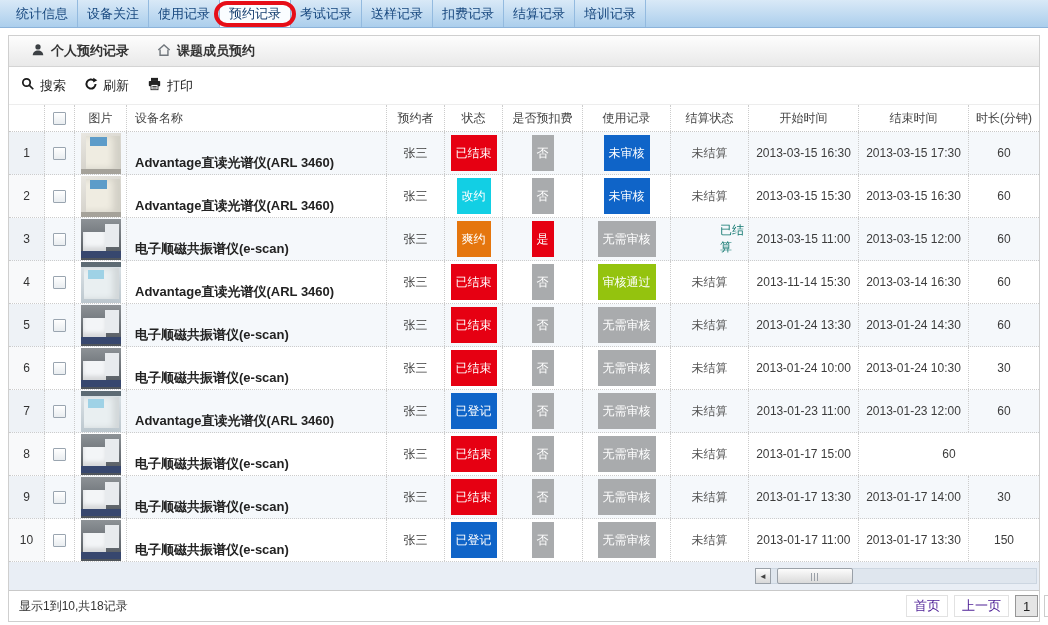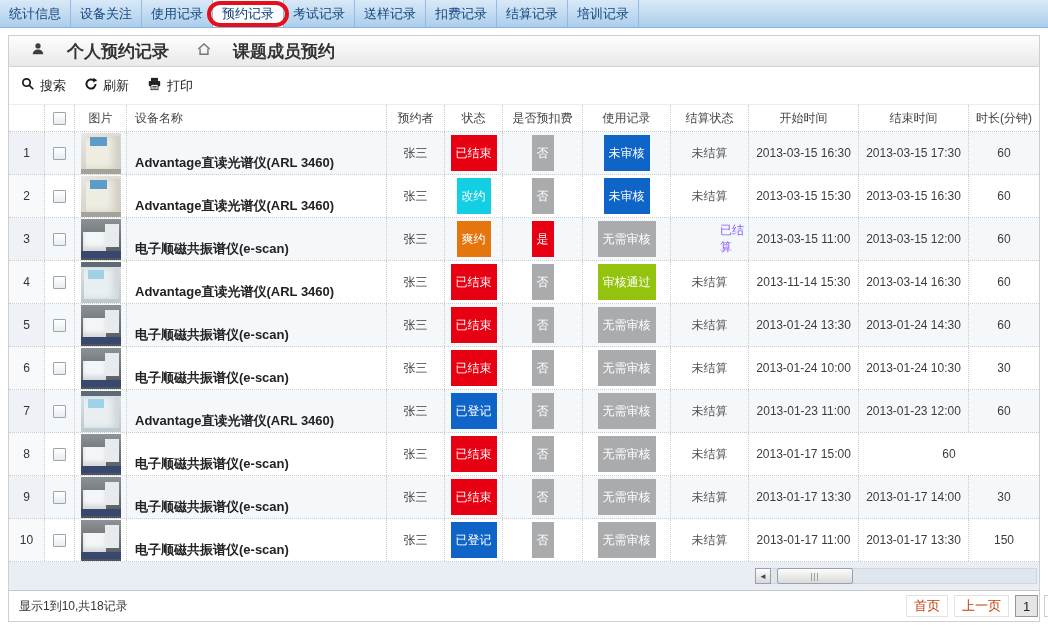--- a/index.html
+++ b/index.html
@@ -1,53 +1,53 @@
 <!DOCTYPE html>
 <html><head>
 <meta charset="utf-8">
 <style>
   html,body{margin:0;padding:0;width:1048px;height:625px;overflow:hidden;background:#fff;
     font-family:"Liberation Sans","DejaVu Sans",sans-serif;}
   *{box-sizing:border-box;}
 
   
   .tabbar{height:28px;background:linear-gradient(#d9e9f7,#abceec);border-bottom:1px solid #8cb3da;
-    display:flex;align-items:stretch;}
+    display:flex;align-items:stretch;padding-left:7px;}
   .tab{padding:0 9px;line-height:27px;font-size:13px;color:#17477e;border-right:1px solid #93badf;
     position:relative;cursor:pointer;white-space:nowrap;}
   .tab.active{background:#fafdff;color:#123c6d;}
   .tab .ring{position:absolute;left:-6px;right:-6px;top:1px;bottom:0;border:4px solid #e60e18;
     border-radius:15px;pointer-events:none;z-index:5;}
 
   
   .panel{margin:7px 8px 0 8px;border:1px solid #cfcfcf;background:#fff;position:relative;}
 
   .subbar{height:31px;background:linear-gradient(#fdfdfd,#e9e9e9);border-bottom:1px solid #d4d4d4;
     display:flex;align-items:center;padding-left:22px;gap:28px;}
-  .subitem{display:flex;align-items:center;gap:22px;font-size:17px;font-weight:bold;color:#333;cursor:pointer;}
+  .subitem{display:flex;align-items:center;gap:6px;font-size:13px;font-weight:bold;color:#333;cursor:pointer;}
 
   .toolbar{height:38px;background:#fff;border-bottom:1px solid #ededed;display:flex;align-items:center;
     padding-left:12px;gap:18px;}
   .toolitem{display:flex;align-items:center;gap:5px;font-size:13px;color:#222;cursor:pointer;}
 
   
   .thead{display:flex;height:27px;border-bottom:1px dotted #c9c9c9;font-size:12px;color:#444;background:#fff;}
   .cell{padding:0 4px;border-right:1px dotted #ccc;display:flex;align-items:center;justify-content:center;
     height:100%;overflow:hidden;}
   .cell:last-child{border-right:none;}
   .c0{width:36px;}.c1{width:30px;}.c2{width:52px;}.c3{width:260px;justify-content:flex-start;padding-left:8px;}
   .c4{width:58px;}.c5{width:58px;}.c6{width:80px;}.c7{width:88px;}.c8{width:78px;}
   .c9{width:110px;}.c10{width:110px;}.c11{flex:1;}
   .row{display:flex;height:43px;border-bottom:1px dotted #ccc;background:#fff;}
   .row.alt{background:#f5f8fb;}
   .row .c0{background:rgba(90,110,130,0.045);font-size:12px;color:#333;}
   .devname{font-size:13px;font-weight:bold;color:#222;margin-top:20px;}
   .reserver,.timecell,.durcell{font-size:12px;color:#3c3c3c;}
   .settle{font-size:12px;color:#555;}
-  .settle.settled{color:#8b5cf6;margin-left:45px;}
+  .settle.settled{color:#0f766e;margin-left:45px;}
   .badge{color:#fff;font-size:12px;line-height:1;padding:12px 5px;white-space:nowrap;}
 
   .checkbox{width:13px;height:13px;border:1px solid #9aa5b0;background:linear-gradient(#fff,#e9edf0);
     border-radius:1px;cursor:pointer;}
 
   
   .thumb{width:40px;height:41px;position:relative;overflow:hidden;}
   .thumb-adv1{background:linear-gradient(150deg,#e9e7e1,#c9c6be);}
   .thumb-adv1 .p1{position:absolute;left:5px;top:3px;right:1px;bottom:5px;background:#efece1;
     box-shadow:inset -7px 0 7px rgba(0,0,0,.12);}
@@ -75,21 +75,21 @@
     border-radius:2px;background:linear-gradient(#fcfcfc,#dadada);cursor:grab;}
   .hscroll-thumb::after{content:"";position:absolute;left:50%;top:4px;width:8px;height:8px;margin-left:-4px;
     background:repeating-linear-gradient(90deg,#9aa0a8 0 1px,transparent 1px 3px);}
 
   
   .footer{height:31px;border-top:1px solid #c9c9c9;background:#fff;display:flex;align-items:center;
     padding:0 10px;font-size:12px;color:#333;position:relative;}
   .pager{position:absolute;left:897px;top:4px;display:flex;gap:6px;}
   .pbtn{height:22px;min-width:22px;padding:0 7px;border:1px solid #ccc;background:#fff;color:#333;
     font-size:13px;display:flex;align-items:center;justify-content:center;cursor:pointer;white-space:nowrap;}
-  .pbtn.disabled{border-color:#e2e2e2;color:#c2410c;cursor:default;}
+  .pbtn.disabled{border-color:#e2e2e2;color:#4c1d95;cursor:default;}
   .pbtn.current{border-color:#979797;background:#e5e5e5;color:#222;}
 </style>
 </head>
 <body>
 
 <div class="tabbar">
     <div class="tab">统计信息</div>
     <div class="tab">设备关注</div>
     <div class="tab">使用记录</div>
     <div class="tab active">预约记录<div class="ring" style="border-color: rgb(230, 14, 24);"></div></div>

